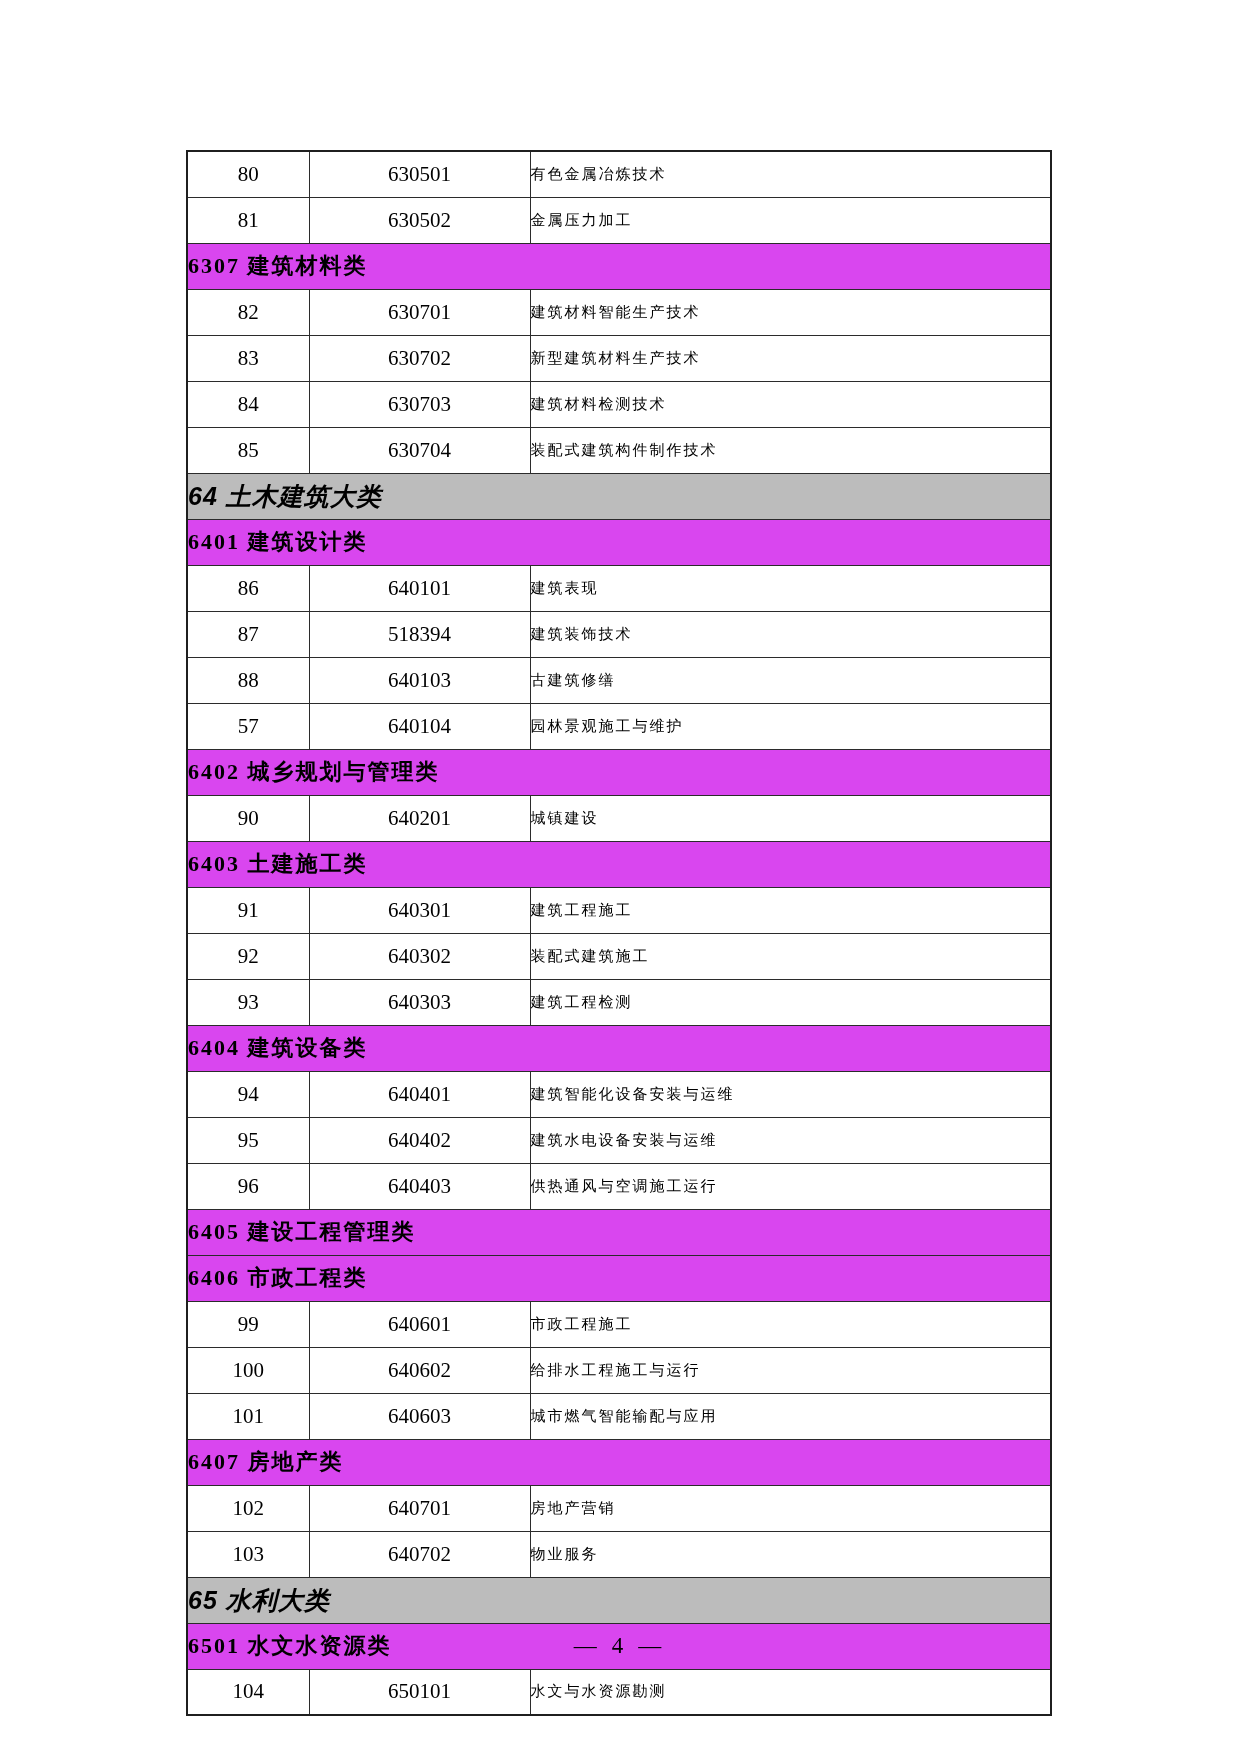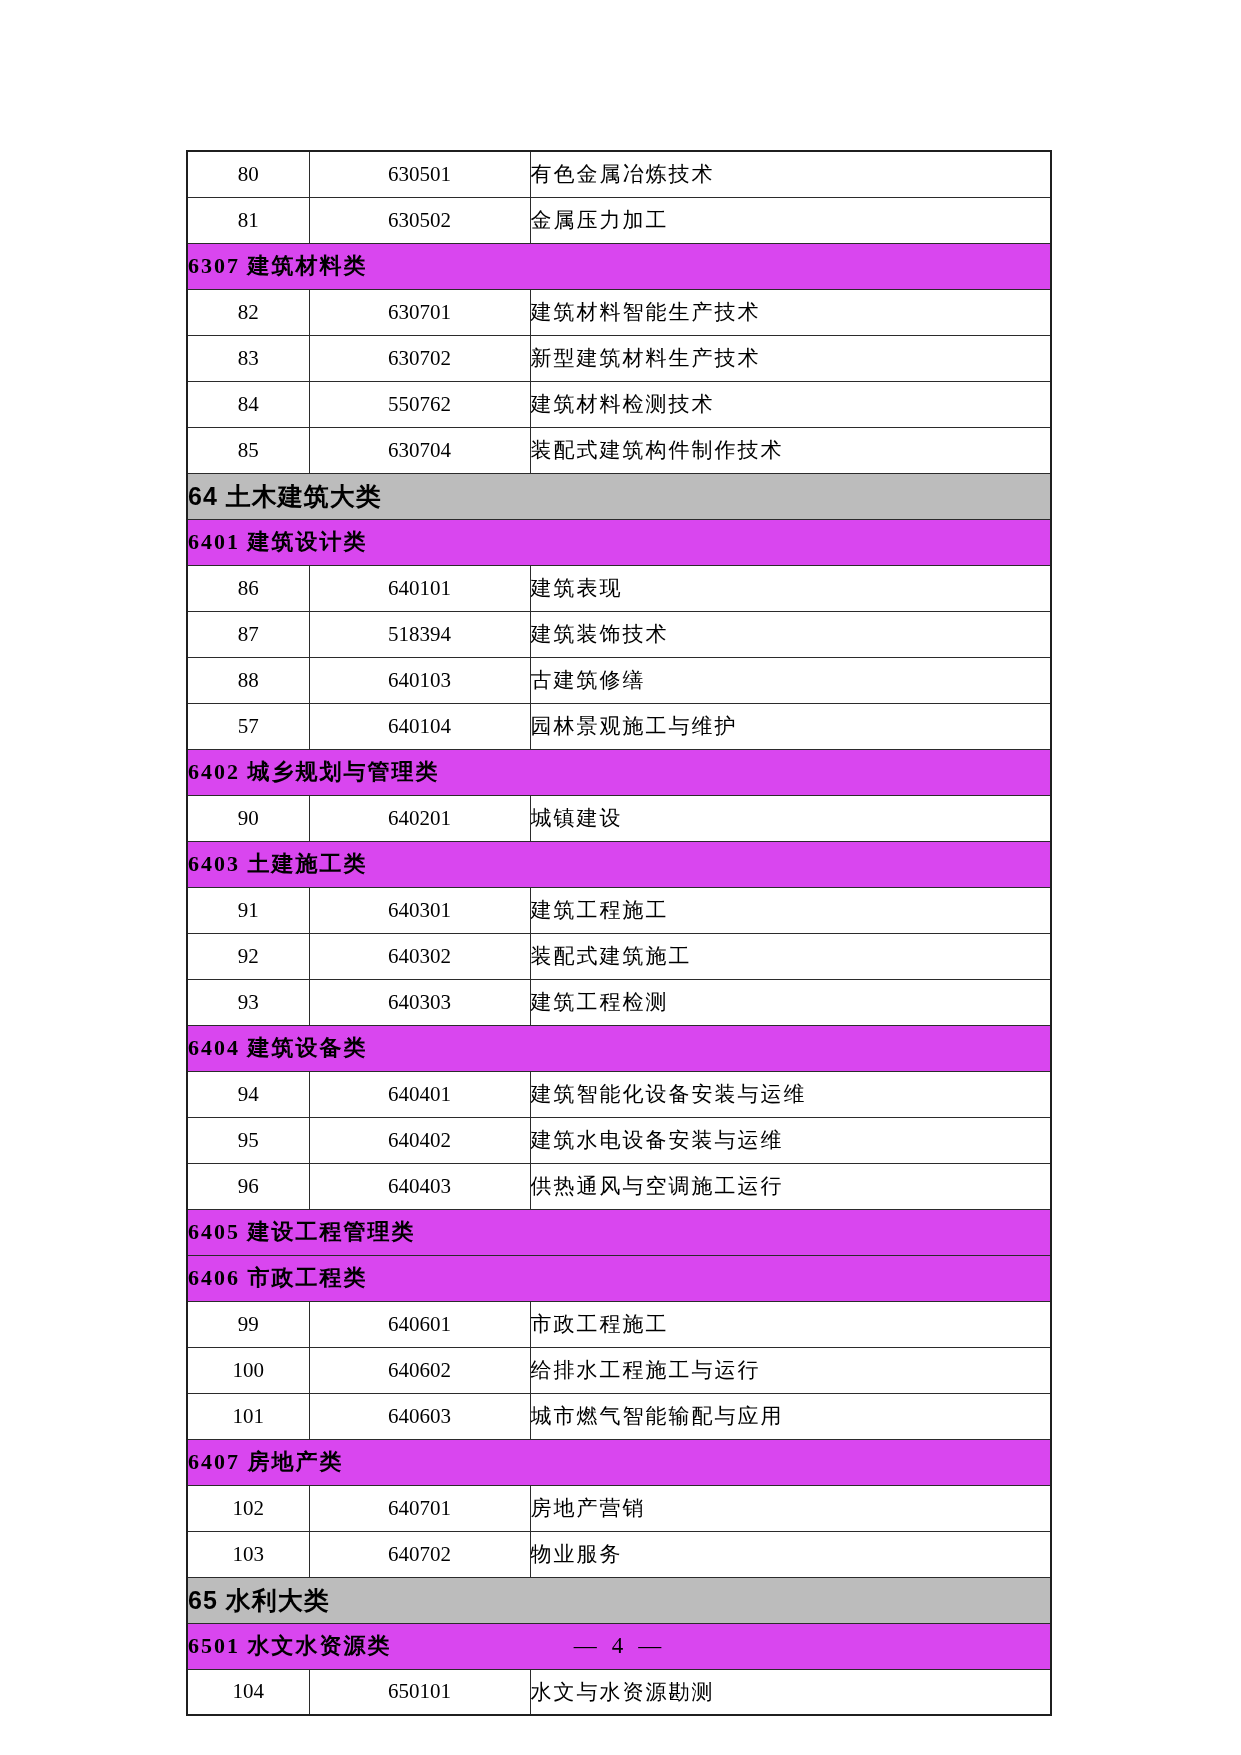--- a/index.html
+++ b/index.html
@@ -28,41 +28,42 @@
     padding: 0;
     box-sizing: border-box;
     overflow: hidden;
     white-space: nowrap;
   }
   td.c-no, td.c-code {
     text-align: center;
     font-size: 21px;
   }
   td.c-name {
-    font-size: 21px;
+    font-size: 15px;
     padding-left: 11px;
     letter-spacing: 2px;
     border-radius: 10px;
   }
   td.sub {
     background: #d946ef;
     font-weight: bold;
     font-size: 22px;
     padding-left: 11px;
     letter-spacing: 2px;
     border-color: #5a5a5a;
   }
   td.major {
     background: #bcbcbc;
     font-weight: bold;
     font-size: 25px;
     padding-left: 11px;
     letter-spacing: 1px;
     font-family: "Liberation Sans", "DejaVu Sans", sans-serif;
     border-color: #5a5a5a;
+    font-style: italic;
   }
   .footer {
     position: absolute;
     top: 1633px;
     left: 186px;
     width: 864px;
     text-align: center;
     font-size: 23px;
     letter-spacing: 1px;
   }
@@ -103,21 +104,21 @@
   </tr>
 
   <tr>
     <td class="c-no">83</td>
     <td class="c-code">630702</td>
     <td class="c-name">新型建筑材料生产技术</td>
   </tr>
 
   <tr>
     <td class="c-no">84</td>
-    <td class="c-code">550762</td>
+    <td class="c-code">630703</td>
     <td class="c-name">建筑材料检测技术</td>
   </tr>
 
   <tr>
     <td class="c-no">85</td>
     <td class="c-code">630704</td>
     <td class="c-name">装配式建筑构件制作技术</td>
   </tr>
 
   <tr>

